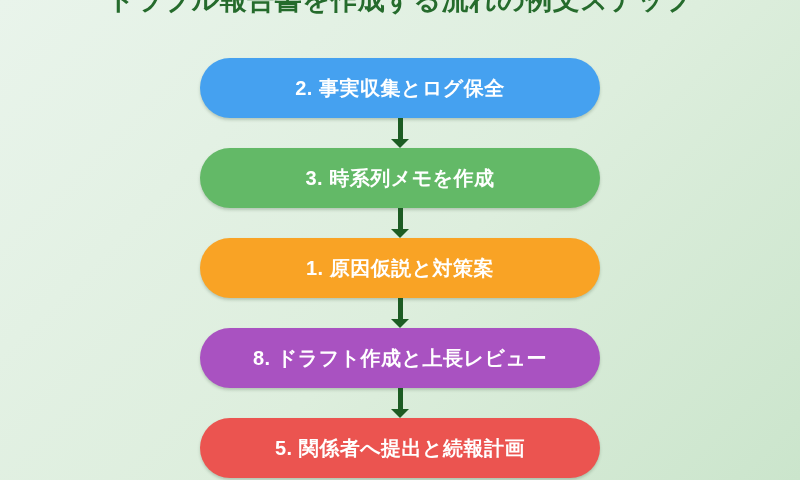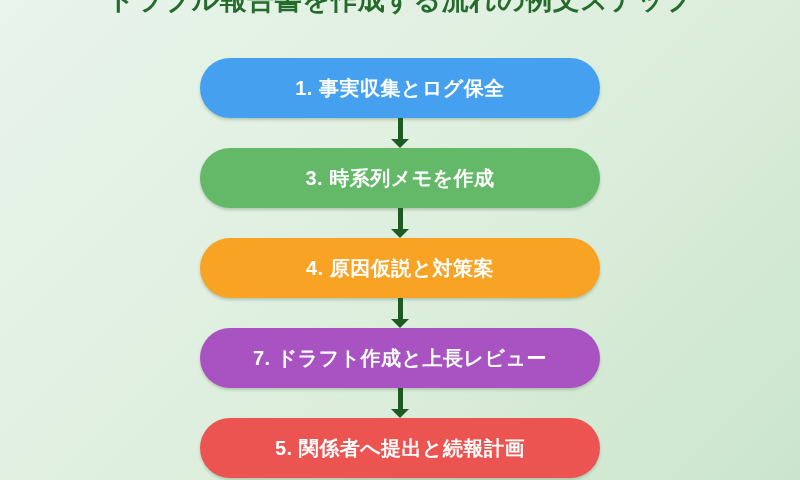--- a/index.html
+++ b/index.html
@@ -71,48 +71,48 @@
   }
 </style>
 </head>
 <body>
 
 <div class="title" style="color: rgb(37, 107, 44);">トラブル報告書を作成する流れの例文ステップ</div>
 
 <div class="flow">
 
   <div class="step-box" style="background: rgb(69, 161, 240);">
-    <span class="step-label">1. 事実収集とログ保全</span>
+    <span class="step-label">2. 事実収集とログ保全</span>
   </div>
 
   <div class="arrow" style="color: rgb(28, 92, 35);">
     <div class="stem"></div>
     <div class="head"></div>
   </div>
 
   <div class="step-box" style="background: rgb(99, 185, 103);">
     <span class="step-label">3. 時系列メモを作成</span>
   </div>
 
   <div class="arrow" style="color: rgb(28, 92, 35);">
     <div class="stem"></div>
     <div class="head"></div>
   </div>
 
   <div class="step-box" style="background: rgb(249, 163, 37);">
-    <span class="step-label">4. 原因仮説と対策案</span>
+    <span class="step-label">1. 原因仮説と対策案</span>
   </div>
 
   <div class="arrow" style="color: rgb(28, 92, 35);">
     <div class="stem"></div>
     <div class="head"></div>
   </div>
 
   <div class="step-box" style="background: rgb(169, 82, 193);">
-    <span class="step-label">7. ドラフト作成と上長レビュー</span>
+    <span class="step-label">8. ドラフト作成と上長レビュー</span>
   </div>
 
   <div class="arrow" style="color: rgb(28, 92, 35);">
     <div class="stem"></div>
     <div class="head"></div>
   </div>
 
   <div class="step-box" style="background: rgb(235, 84, 80);">
     <span class="step-label">5. 関係者へ提出と続報計画</span>
   </div>

